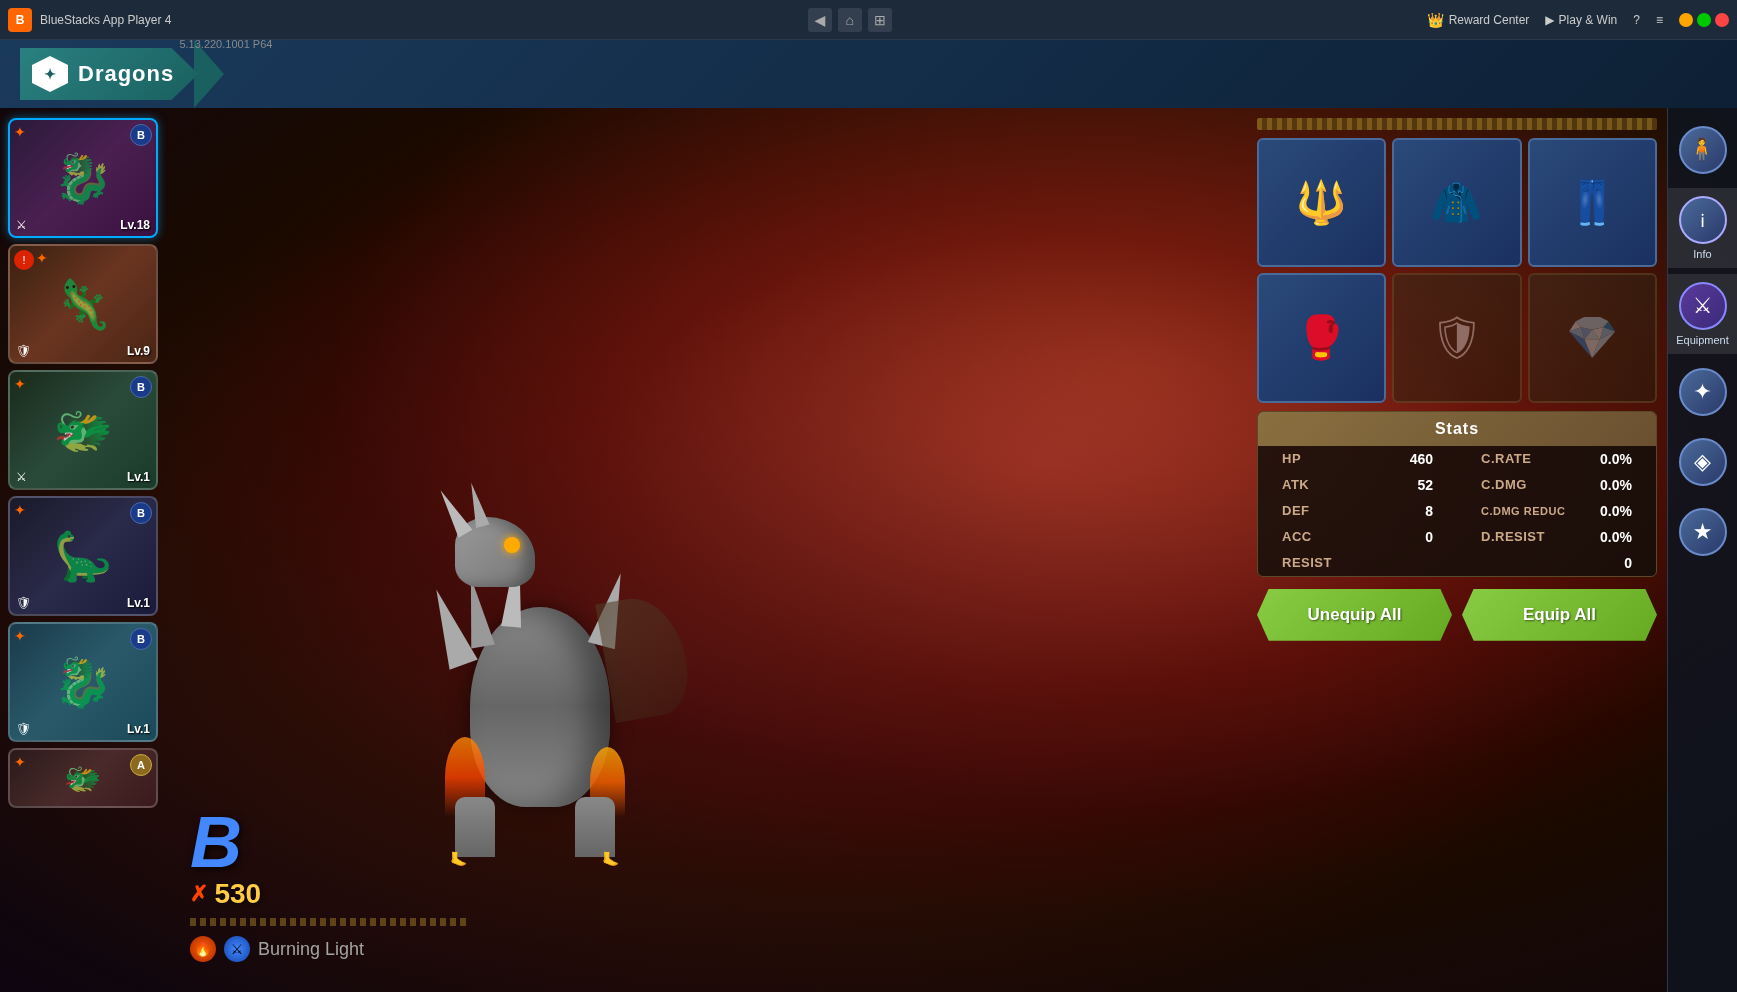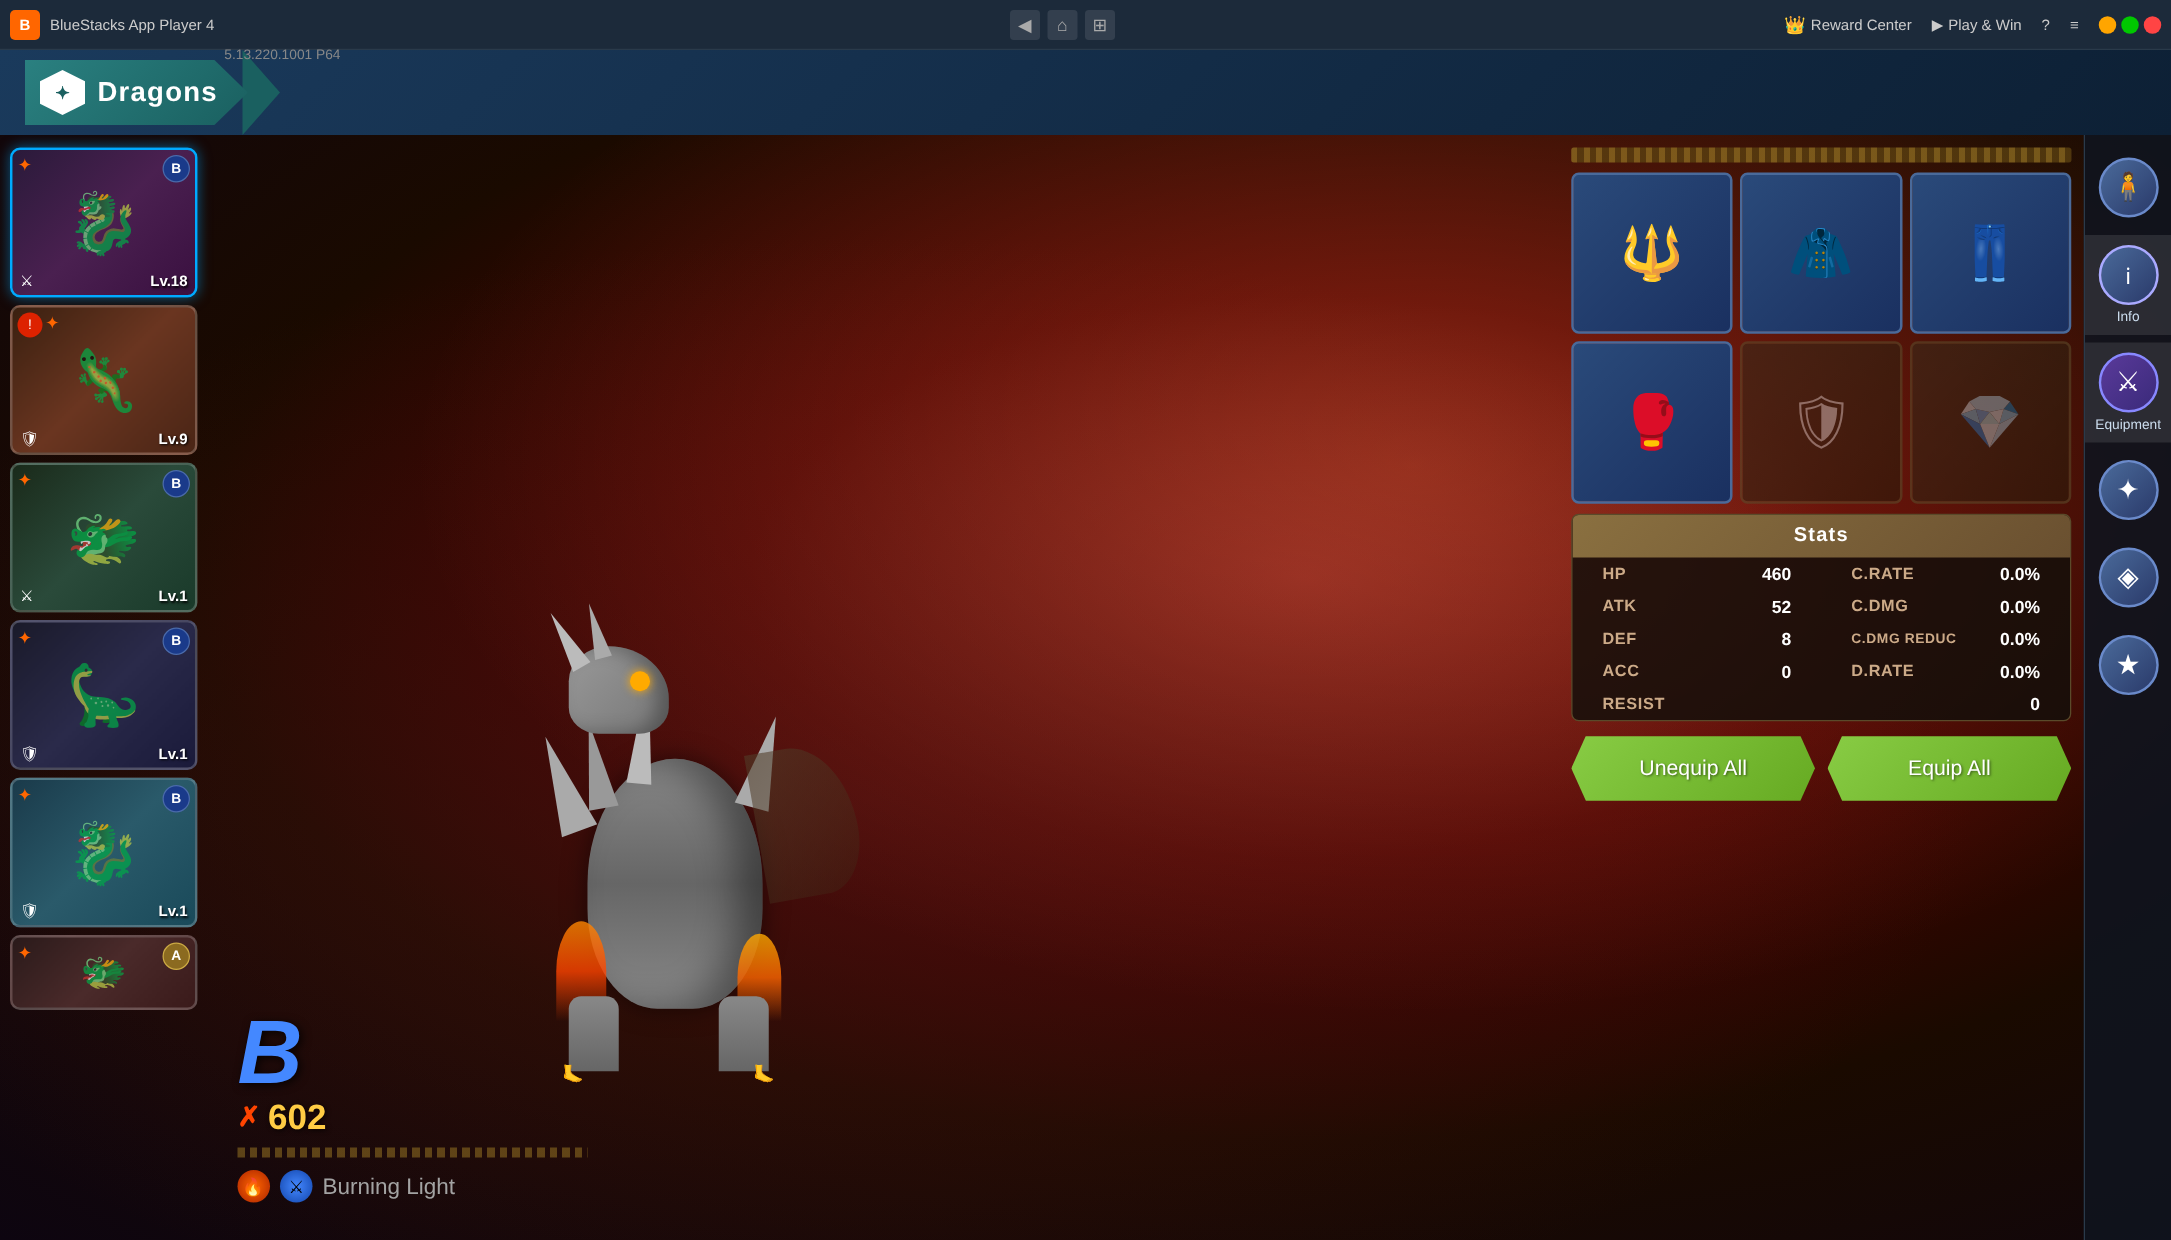--- a/index.html
+++ b/index.html
@@ -368,21 +368,21 @@
       grid-template-columns: 1fr 1fr;
       gap: 10px;
       margin-top: 4px;
     }
 
     .action-btn {
       padding: 16px;
       border: none;
       border-radius: 6px;
       font-size: 17px;
-      font-weight: normal;
+      font-weight: bold;
       cursor: pointer;
       color: white;
       text-shadow: 1px 1px 2px rgba(0,0,0,0.5);
       clip-path: polygon(6% 0%, 94% 0%, 100% 50%, 94% 100%, 6% 100%, 0% 50%);
     }
     .btn-unequip {
       background: linear-gradient(135deg, #88cc44 0%, #66aa22 100%);
     }
     .btn-equip {
       background: linear-gradient(135deg, #88cc44 0%, #66aa22 100%);
@@ -700,21 +700,21 @@
           <div style="position:absolute;bottom:0;left:35px;font-size:14px;color:#666;">🦶</div>
           <div style="position:absolute;bottom:0;right:45px;font-size:14px;color:#666;">🦶</div>
         </div>
       </div>
     </div>
 
     <div id="dragon-info-bottom">
       <div id="dragon-grade">B</div>
       <div id="dragon-score-row">
         <span class="score-x">✗</span>
-        <span id="dragon-score">602</span>
+        <span id="dragon-score">530</span>
       </div>
       <div id="dragon-divider"></div>
       <div id="dragon-subtitle-row">
         <div class="elem-badge elem-fire">🔥</div>
         <div class="elem-badge" style="background:radial-gradient(circle,#4488ff,#1144aa);">⚔</div>
         <span id="dragon-subtitle">Burning Light</span>
       </div>
     </div>
   </div>
 
@@ -784,21 +784,21 @@
             <span class="stat-value">0.0%</span>
           </div>
         </div>
 
         <div class="stat-pair-row">
           <div class="stat-cell">
             <span class="stat-label">ACC</span>
             <span class="stat-value">0</span>
           </div>
           <div class="stat-cell">
-            <span class="stat-label">D.RATE</span>
+            <span class="stat-label">D.RESIST</span>
             <span class="stat-value">0.0%</span>
           </div>
         </div>
 
         <div class="stat-pair-row">
           <div class="stat-cell">
             <span class="stat-label">RESIST</span>
             <span class="stat-value">0</span>
           </div>
         </div>

